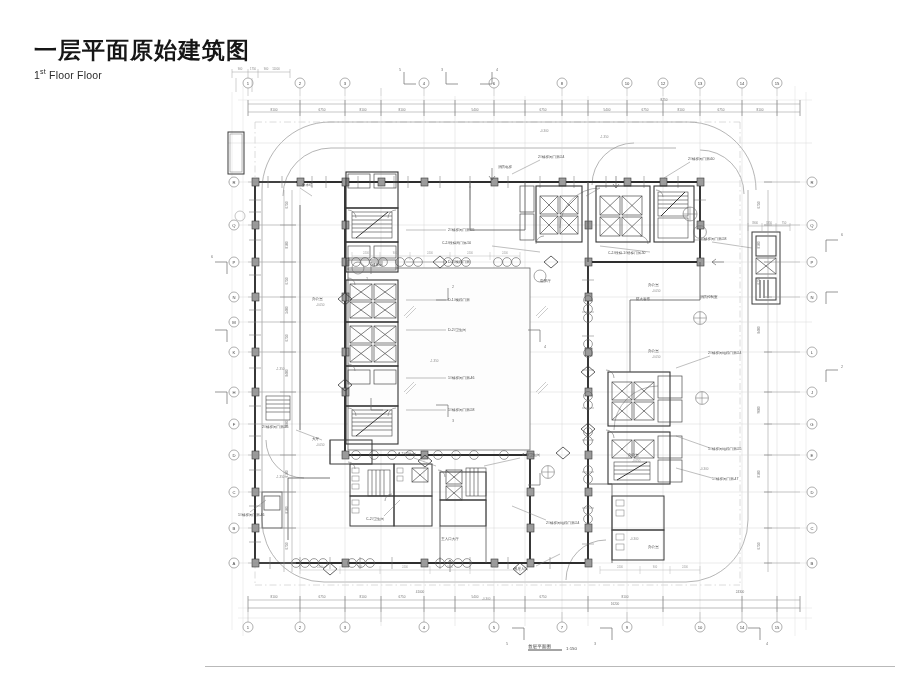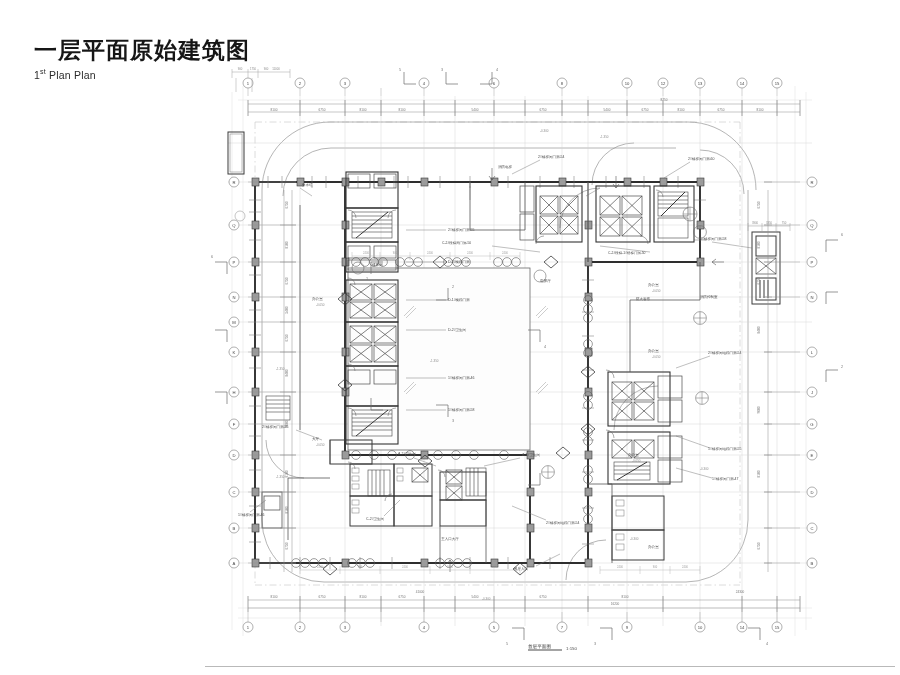--- a/index.html
+++ b/index.html
@@ -14,21 +14,21 @@
   svg{display:block;}
   text{font-family:"Liberation Sans","DejaVu Sans",sans-serif;}
 </style>
 </head>
 <body>
 
 <div class="canvas">
 
   <div class="title-block">
     <div class="title-cn">一层平面原始建筑图</div>
-    <div class="title-en"><span>1</span><sup>st</sup><span> Plan Plan</span></div>
+    <div class="title-en"><span>1</span><sup>st</sup><span> Floor Floor</span></div>
   </div>
 
   <div class="footer-rule"></div>
 
   <svg width="900" height="675" viewBox="0 0 900 675">
     <defs>
       <pattern id="hatchD" width="4" height="4" patternTransform="rotate(45)" patternUnits="userSpaceOnUse">
         <line x1="0" y1="0" x2="0" y2="4" stroke="#8a8a8a" stroke-width="0.5"></line>
       </pattern>
       <g id="gridBubbleDef">

